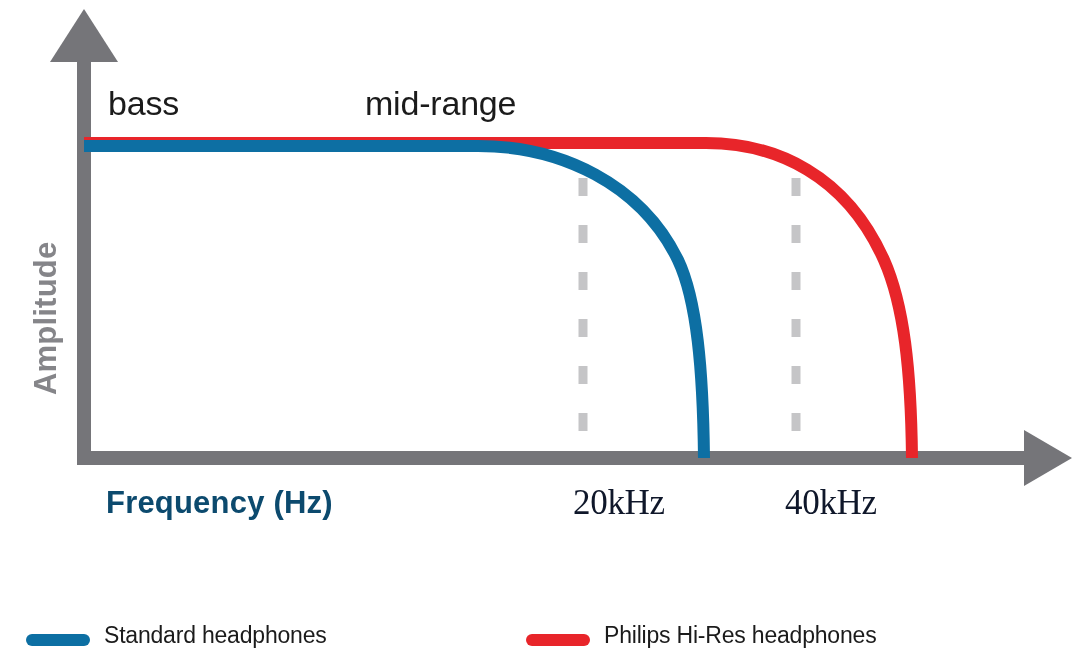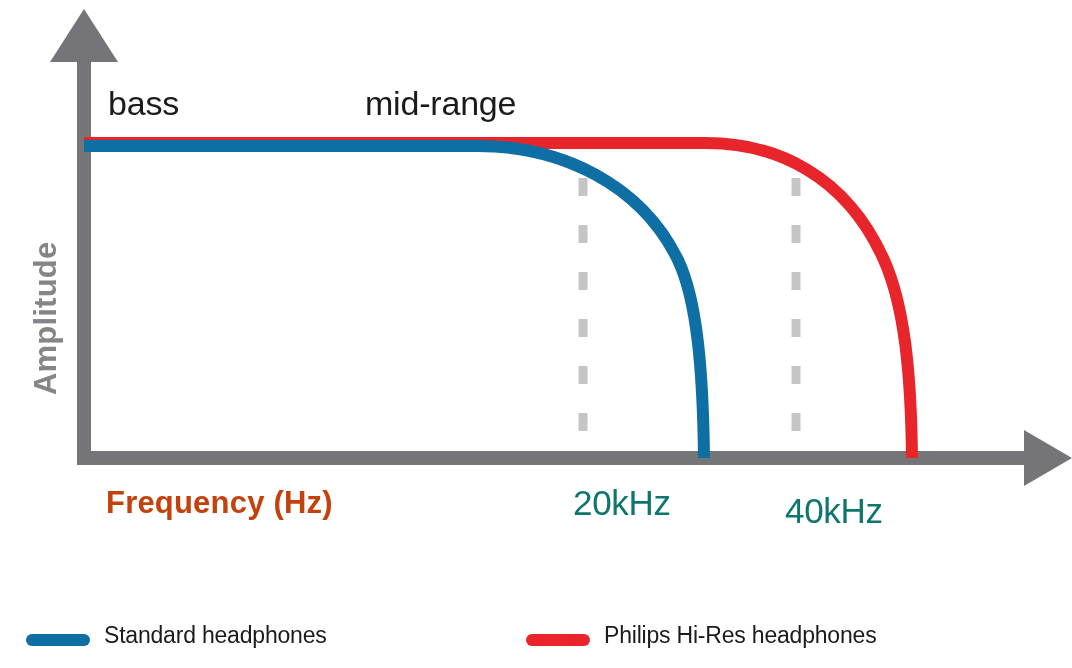--- a/index.html
+++ b/index.html
@@ -31,33 +31,33 @@
     position: absolute;
     font-family: "Liberation Sans", sans-serif;
     font-size: 34px;
     font-weight: 400;
     color: #1b1b1b;
     white-space: nowrap;
     letter-spacing: -0.2px;
   }
   .tick-label {
     position: absolute;
-    font-family: Liberation Sans, sans-serif;
+    font-family: Liberation Serif, serif;
     font-size: 35px;
     font-weight: 400;
-    color: #0f766e;
+    color: #0f172a;
     white-space: nowrap;
     letter-spacing: -0.3px;
   }
   .axis-title-x {
     position: absolute;
     font-family: "Liberation Sans", sans-serif;
     font-size: 31px;
     font-weight: 700;
-    color: #c2410c;
+    color: #0c4a6e;
     white-space: nowrap;
     letter-spacing: 0.2px;
   }
   .axis-title-y {
     position: absolute;
     font-family: "Liberation Sans", sans-serif;
     font-size: 31px;
     font-weight: 700;
     color: #858589;
     white-space: nowrap;
@@ -104,21 +104,21 @@
 
   </svg>
 
   <div class="band-label" style="left:92px; top:84px;">bass</div>
   <div class="band-label" style="left:333px; top:84px;margin-left:16px;">mid-range</div>
 
   <div class="axis-title-x" style="left:90px; top:485px;">Frequency (Hz)</div>
   <div class="axis-title-y" style="left:12px; top:395px;">Amplitude</div>
 
   <div class="tick-label" style="left:557px; top:483px;">20kHz</div>
-  <div class="tick-label" style="left:769px; top:483px;margin-top:8px;">40kHz</div>
+  <div class="tick-label" style="left:769px; top:483px;">40kHz</div>
 
   <div>
     <div class="legend-swatch" style="left:10px; top:634px; width:64px; height:12px; background:#0d6fa3;"></div>
     <div class="legend-label" style="left:88px; top:622px;">Standard headphones</div>
 
     <div class="legend-swatch" style="left:510px; top:634px; width:64px; height:12px; background:#e8252a;"></div>
     <div class="legend-label" style="left:588px; top:622px;">Philips Hi-Res headphones</div>
   </div>
 
 </div>

